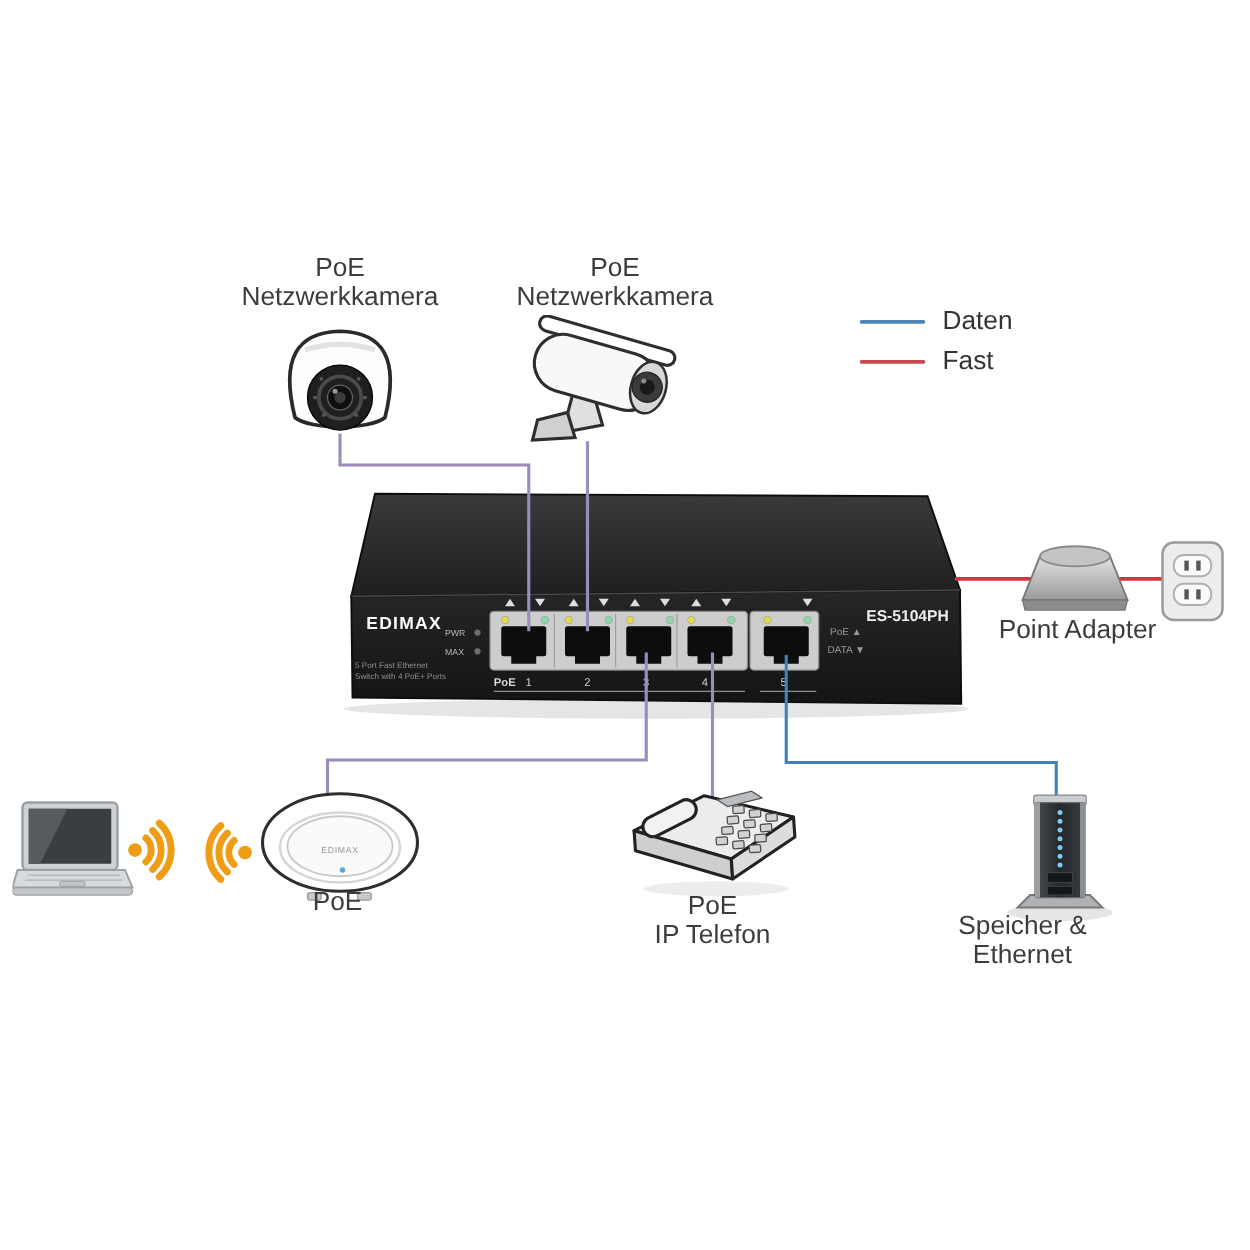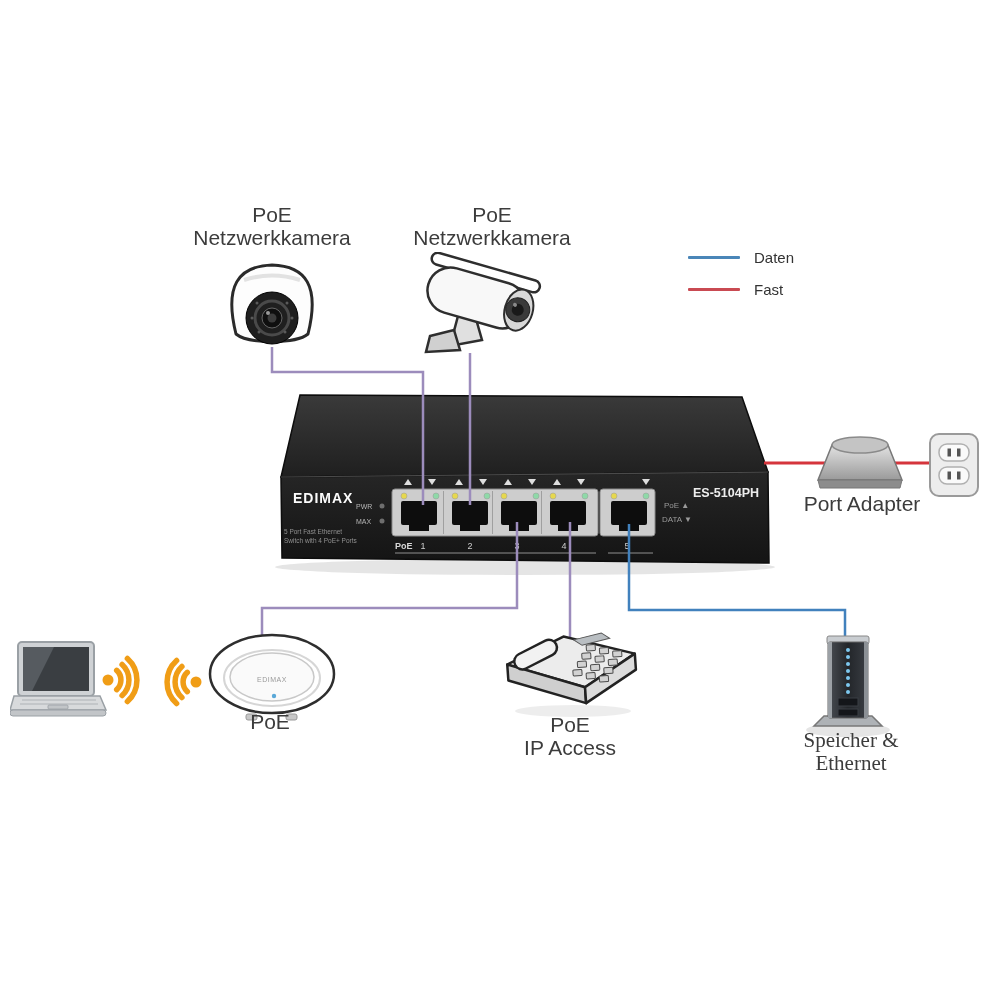--- a/index.html
+++ b/index.html
@@ -4,21 +4,21 @@
 <style>
   html,body{margin:0;padding:0;background:#ffffff;}
   body{font-family:"Liberation Sans",sans-serif;}
   .canvas{position:relative;width:1000px;height:1000px;background:#ffffff;overflow:hidden;}
   .abs{position:absolute;}
   svg text{font-family:"Liberation Sans",sans-serif;}
   .device-label{position:absolute;text-align:center;font-size:21px;line-height:23px;color:#3c3c3c;}
   .legend{position:absolute;left:688px;top:241px;}
   .legend-row{display:flex;align-items:center;height:32px;}
   .legend-swatch{width:52px;height:3px;border-radius:1px;flex:0 0 auto;}
-  .legend-label{margin-left:14px;font-size:15px;color:#333333;white-space:nowrap;}
+  .legend-label{margin-left:14px;font-size:21px;color:#333333;white-space:nowrap;}
   .sw-daten{background:#4a86b8;}
   .sw-poe{background:#9d92c2;}
   .sw-strom{background:#c94a52;}
 </style>
 </head>
 <body>
 
 <div class="canvas">
 
   <svg class="abs" style="left:262px;top:385px;" width="520" height="195" viewBox="0 0 520 195">
@@ -263,30 +263,30 @@
 
   <div class="device-label" style="left:152px;top:203px;width:240px;">
     <div>PoE</div>
     <div>Netzwerkkamera</div>
   </div>
   <div class="device-label" style="left:372px;top:203px;width:240px;">
     <div>PoE</div>
     <div>Netzwerkkamera</div>
   </div>
   <div class="device-label" style="left:742px;top:492px;width:240px;">
-    <div>Port Adapter</div>
+    <div>Point Adapter</div>
   </div>
   <div class="device-label" style="left:130px;top:710px;width:280px;">
     <div>PoE</div>
   </div>
   <div class="device-label" style="left:450px;top:713px;width:240px;">
     <div>PoE</div>
-    <div>IP Access</div>
-  </div>
-  <div class="device-label" style="left:731px;top:729px;width:240px;font-family:Liberation Serif, serif;">
+    <div>IP Telefon</div>
+  </div>
+  <div class="device-label" style="left:698px;top:729px;width:240px;">
     <div>Speicher &amp;</div>
     <div>Ethernet</div>
   </div>
 
   <div class="legend">
     <div class="legend-row">
       <div class="legend-swatch sw-daten"></div>
       <span class="legend-label">Daten</span>
     </div>
     <div class="legend-row">

